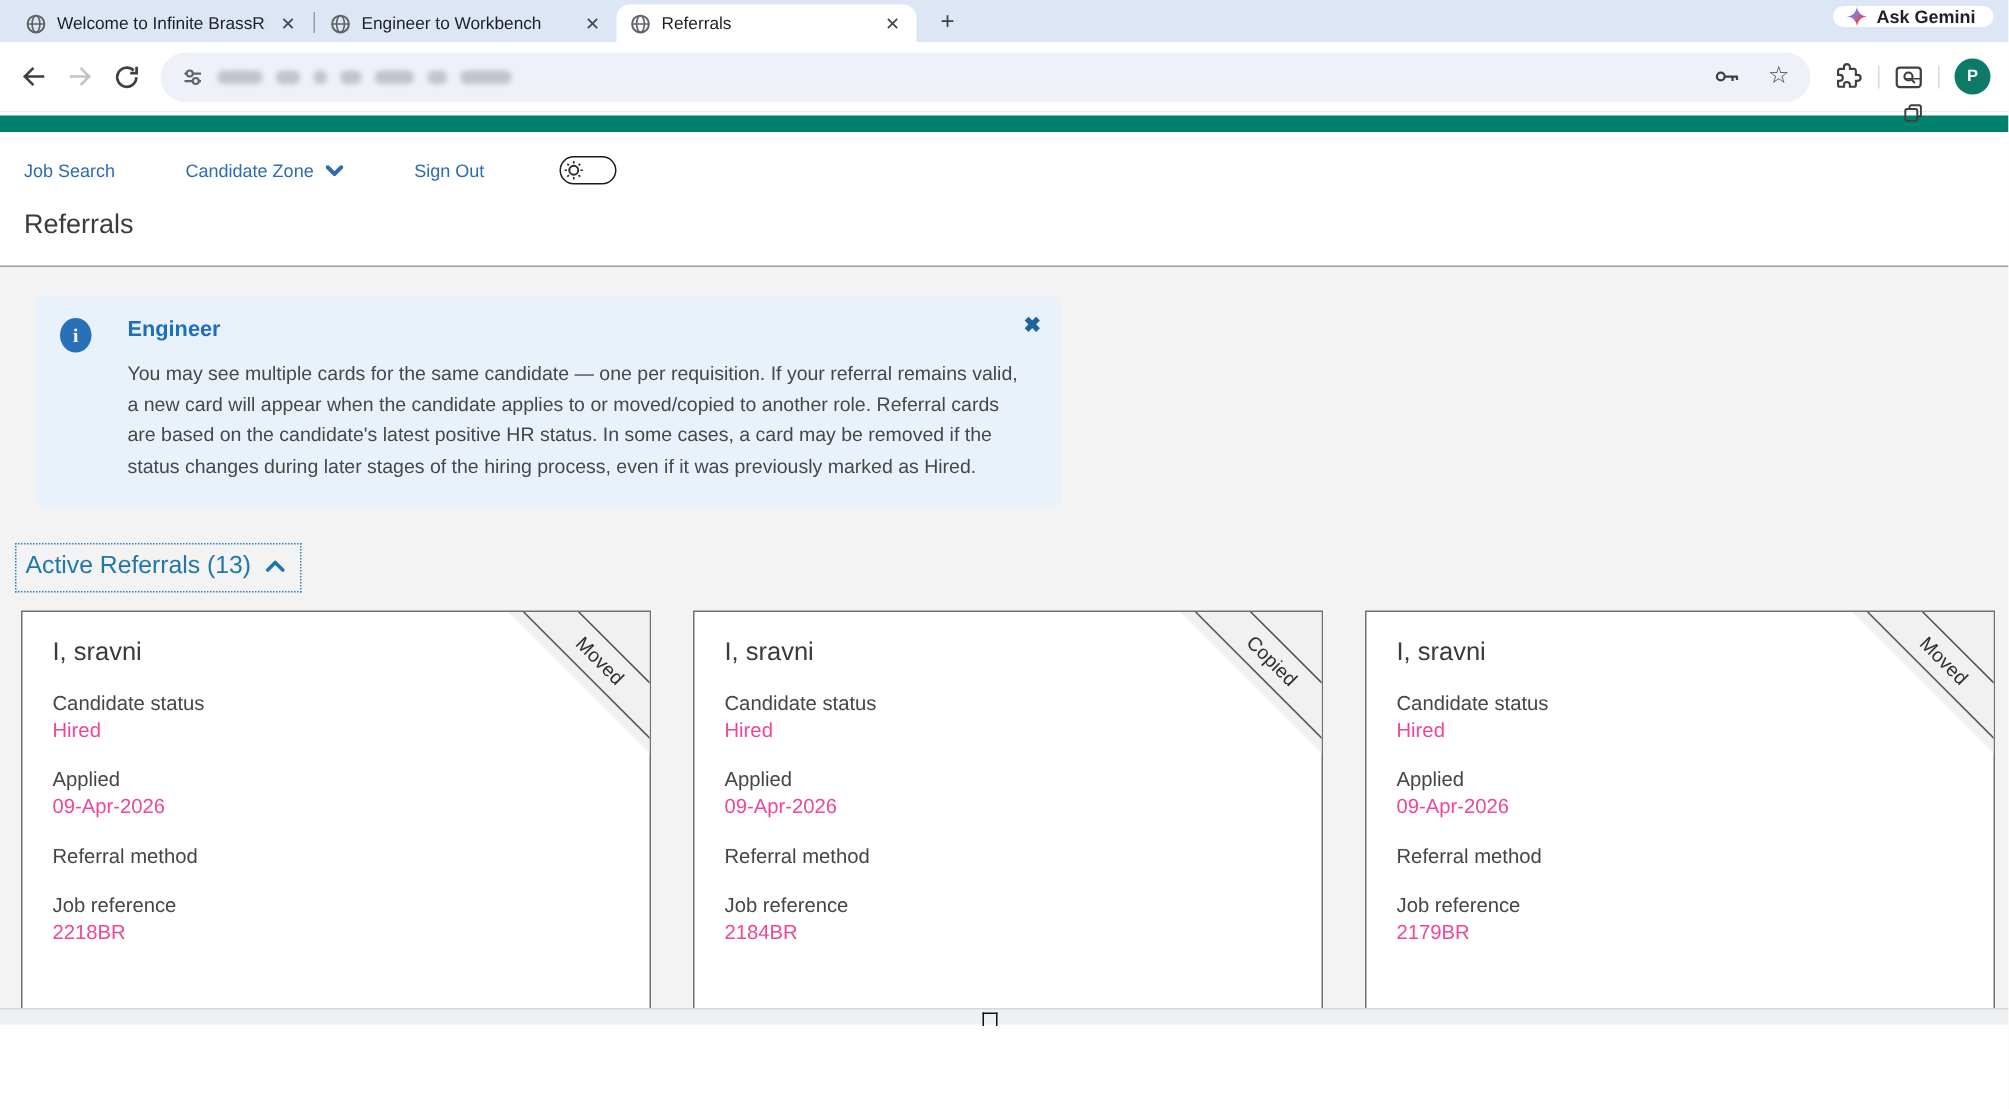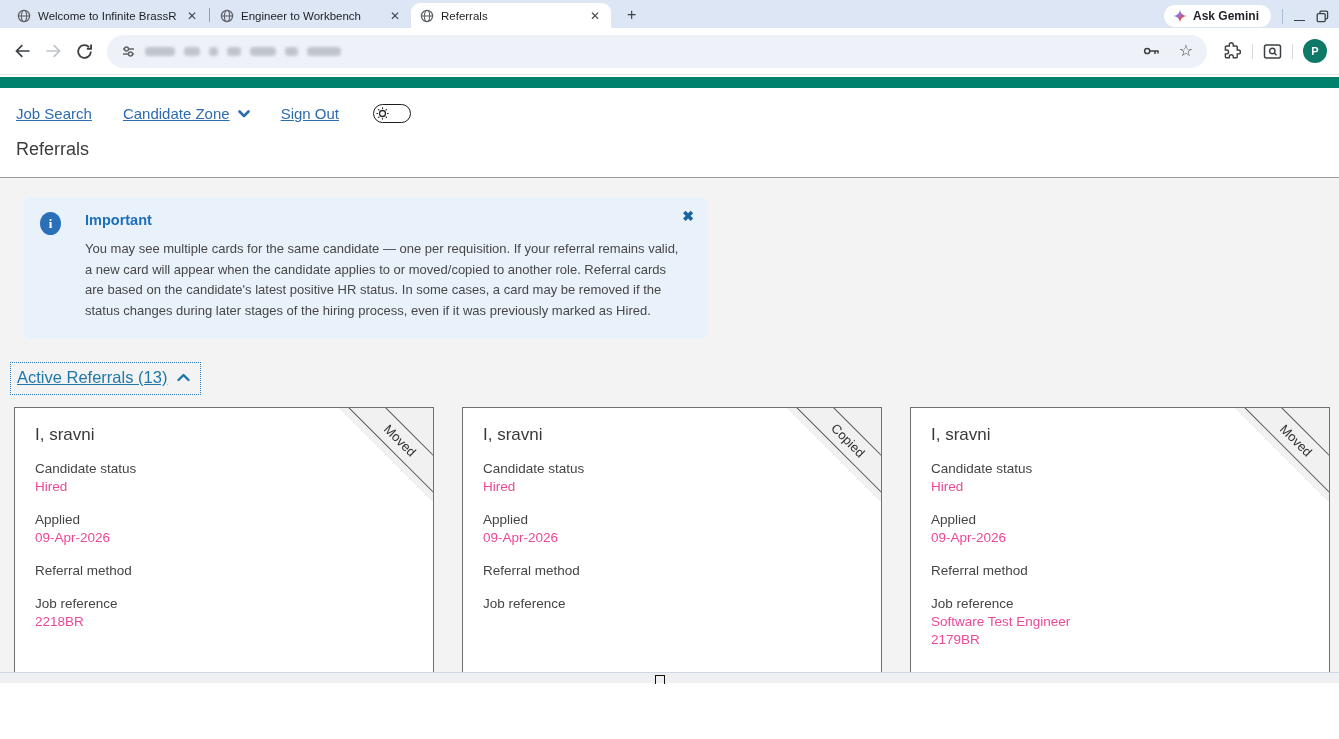--- a/index.html
+++ b/index.html
@@ -8,42 +8,42 @@
 
   
   .tabstrip { height:28px; background:#dde6f4; display:flex; align-items:flex-end; padding-left:8px; }
   .tab { height:25px; display:flex; align-items:center; gap:7px; padding:0 8px 0 9px;
     width:200px; border-radius:9px 9px 0 0; font-size:11.5px; color:#1d1f24; cursor:default; }
   .tab.active { background:#fff; }
   .tab-title { flex:1; white-space:nowrap; overflow:hidden; }
   .tab-close { font-size:12px; color:#45474c; padding:0 3px; }
   .tab-sep { width:1px; height:14px; background:#8fa0bd; margin:0 1px 6px 1px; }
   .new-tab { font-size:16px; color:#3c4043; margin:0 0 4px 10px; padding:0 6px; }
-  .strip-right { margin-left:auto; display:flex; align-items:center; gap:11px; padding-right:10px; height:24px; }
+  .strip-right { margin-left:auto; display:flex; align-items:center; gap:11px; padding-right:10px; height:24px;flex-direction:column; }
   .gemini-pill { background:#fff; border-radius:13px; height:22px; padding:0 12px 0 9px;
     display:flex; align-items:center; gap:6px; font-size:12px; font-weight:700; color:#1f2126; }
   .vsep { width:1px; height:15px; background:#aebbd3; }
   .min-bar { width:11px; border-top:1.6px solid #3c4043; display:inline-block; }
 
   .toolbar { height:47px; background:#fff; display:flex; align-items:center; padding:0 10px; gap:6px;
     border-bottom:1px solid #e8eaed; }
   .nav-btn { padding:4px; display:flex; align-items:center; }
   .omnibox { flex:1; height:33px; background:#eef1f7; border-radius:17px; margin:0 4px;
     display:flex; align-items:center; padding:0 14px; gap:9px; }
   .blob { height:9px; border-radius:4px; background:#9aa0a8; filter:blur(1.6px); opacity:.55; }
   .omni-right { margin-left:auto; display:flex; align-items:center; gap:18px; }
   .tb-right { display:flex; align-items:center; gap:10px; padding:0 2px 0 6px; }
   .avatar { width:24px; height:24px; border-radius:50%; background:var(--avatar-bg,#0d7a68);
     color:#fff; font-size:11px; font-weight:700; display:flex; align-items:center; justify-content:center; }
   .spacer2 { height:2px; background:#fff; }
   .brandbar { height:11px; background:var(--brand,#00816e); }
 
   
   .header-white { background:#fff; padding:16px 0 17px 16px; }
-  .site-nav { display:flex; align-items:center; gap:31px; font-size:15px; color:var(--link,#2e6cb0);text-decoration:underline; }
+  .site-nav { display:flex; align-items:center; gap:47px; font-size:12px; color:var(--link,#2e6cb0); }
   .site-nav a { color:var(--link,#2e6cb0); text-decoration:none; display:flex; align-items:center; gap:8px; }
   .toggle { width:38px; height:19px; border:1.8px solid #1b1b1b; border-radius:10px;
     display:flex; align-items:center; padding-left:2px; margin-left:3px; background:#fff; }
   .back-row { margin-top:34px; display:flex; align-items:center; gap:7px;
     color:var(--link,#2e6cb0); font-size:14px; }
   .page-title { margin-top:16px; font-size:18px; color:#3c3c3c; }
 
   .divider { border-top:1px solid #9b9b9b; }
 
   
@@ -52,21 +52,21 @@
   .notice { width:684px; background:var(--notice-bg,#e9f2fb); border-radius:6px; position:relative;
     padding:15px 18px 18px 16px; }
   .notice-ico { position:absolute; left:16px; top:15px; width:21px; height:23px; border-radius:50%;
     background:#2a70b8; color:#fff; font-size:13px; font-weight:700; font-family:"Liberation Serif",serif;
     display:flex; align-items:center; justify-content:center; }
   .notice-title { margin-left:45px; font-size:14.5px; font-weight:700; color:var(--notice-title,#1d6fbe); }
   .notice-body { margin-left:45px; margin-top:11px; width:600px; font-size:13px; color:#474747; line-height:20.5px; }
   .notice-close { position:absolute; right:14px; top:11px; color:#1b649e; font-size:14px; font-weight:700; }
 
   .section-hd { margin:23px 0 0 -14px; display:inline-flex; align-items:center; gap:10px;
-    border:1px dotted #2f7fbf; padding:5px 10px 7px 6px; font-size:16.5px; color:var(--section-blue,#1f78a8);text-decoration:underline; }
+    border:1px dotted #2f7fbf; padding:5px 10px 7px 6px; font-size:16.5px; color:var(--section-blue,#1f78a8); }
 
   .cards { display:flex; gap:28px; margin:12px 0 0 -10px; }
   .card { width:420px; height:290px; background:#fff; border:1px solid #717171; position:relative;
     padding:17px 20px; overflow:hidden; }
   .card-name { font-size:17px; color:#3a3a3a; }
   .field { margin-top:15px; font-size:13.5px; color:#454545; line-height:18px; }
   .field .val { color:#ec4899; }
   .corner { position:absolute; top:-1px; right:-1px; width:96px; height:96px; overflow:hidden;
     background:linear-gradient(45deg, transparent 49.6%, #f1f1f1 50%); }
   .ribbon { position:absolute; top:20px; right:-34px; width:136px; transform:rotate(45deg);
@@ -249,21 +249,21 @@
 
   <div class="page-title">Referrals</div>
 </div>
 
 <div class="divider"></div>
 
 <div class="content">
 
   <div class="notice">
     <span class="notice-ico">i</span>
-    <div class="notice-title">Important</div>
+    <div class="notice-title">Engineer</div>
     <div class="notice-body">You may see multiple cards for the same candidate — one per requisition. If your referral remains valid, a new card will appear when the candidate applies to or moved/copied to another role. Referral cards are based on the candidate's latest positive HR status. In some cases, a card may be removed if the status changes during later stages of the hiring process, even if it was previously marked as Hired.</div>
     <span class="notice-close">✖</span>
   </div>
 
   <div class="section-hd">
     <span>Active Referrals (13)</span>
     <span>
       <svg width="13" height="9" viewBox="0 0 13 9">
           <path d="M1.5 7 6.5 2l5 5" fill="none" stroke="#1f78a8" stroke-width="2.4" stroke-linecap="round" stroke-linejoin="round"></path>
         </svg>
@@ -307,20 +307,21 @@
       <div class="field">
         <div>Applied</div>
         <div class="val">09-Apr-2026</div>
       </div>
       <div class="field">
         <div>Referral method</div>
         <div class="val"></div>
       </div>
       <div class="field">
         <div>Job reference</div>
+        <div class="val">2184BR</div>
       </div>
     </div>
 
     <div class="card">
       <div class="corner">
         <div class="ribbon">Moved</div>
       </div>
       <div class="card-name">I, sravni</div>
       <div class="field">
         <div>Candidate status</div>
@@ -329,21 +330,20 @@
       <div class="field">
         <div>Applied</div>
         <div class="val">09-Apr-2026</div>
       </div>
       <div class="field">
         <div>Referral method</div>
         <div class="val"></div>
       </div>
       <div class="field">
         <div>Job reference</div>
-        <div class="val">Software Test Engineer</div>
         <div class="val">2179BR</div>
       </div>
     </div>
 
   </div>
 </div>
 
 <div class="bottom-strip">
   <span class="cursor-mark"></span>
 </div>

